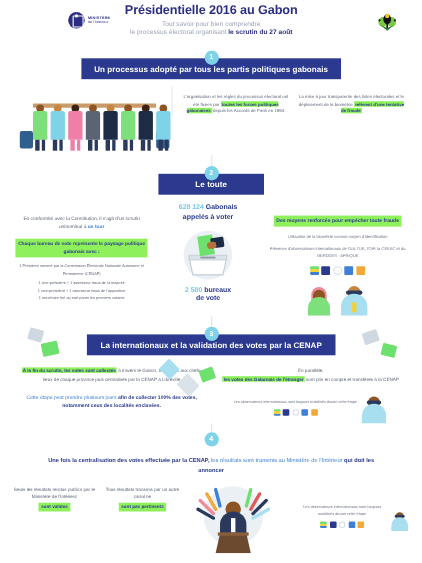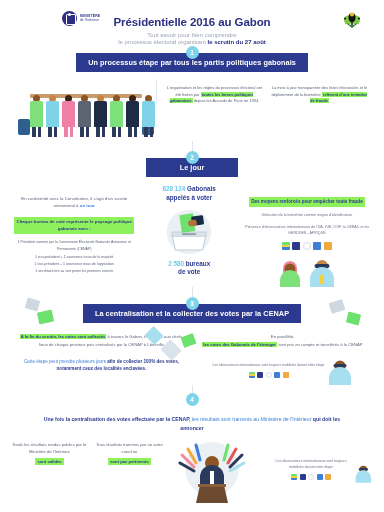--- a/index.html
+++ b/index.html
@@ -23,21 +23,21 @@
     width: 8px; height: 9px; border: 1.3px solid #fff; border-radius: 1px;
   }
   .logo-mark::after {
     content: ""; position: absolute; left: 6px; top: 1.5px;
     width: 3px; height: 3px; background: #fff; border-radius: 50%;
   }
   .logo-txt { line-height: 1.15; }
   .logo-txt .l1 { font-size: 3.4px; font-weight: bold; color: #2b2e83; letter-spacing: .2px; }
   .logo-txt .l2 { font-size: 3.2px; color: #2b2e83; letter-spacing: .1px; }
 
-  .title-wrap { text-align: center; padding-top: 16px; }
+  .title-wrap { text-align: center; padding-top: 4px; }
   .main-title { font-size: 11.5px; font-weight: bold; color: #2b2e83; letter-spacing: -.1px; }
   .sub1 { font-size: 6px; color: #9aa3b5; margin-top: 3.5px; }
   .sub2 { font-size: 6px; color: #9aa3b5; margin-top: 1.5px; }
   .sub2 b { color: #2b2e83; font-weight: bold; }
 
   .emblem { position: absolute; right: 22px; top: 10px; width: 20px; height: 20px; }
 
   
   .section { position: relative; }
   .step-circle {
@@ -135,21 +135,21 @@
       <circle cx="20" cy="9" r="4" fill="#f2c230"></circle>
       <rect x="18.5" y="18" width="3" height="13" fill="#111"></rect>
       <path d="M8 26 L20 31 L32 26 L20 36 Z" fill="#2f7d32"></path>
       <circle cx="6" cy="17" r="2" fill="#111"></circle>
       <circle cx="34" cy="17" r="2" fill="#111"></circle>
     </svg>
   </div>
 
   <div class="section">
     <div class="step-circle">1</div>
-    <div class="banner">Un processus étape par tous les partis politiques gabonais</div>
+    <div class="banner">Un processus adopté par tous les partis politiques gabonais</div>
 
     <div class="s1-body">
       <div class="s1-illus">
         <div class="table-top"></div>
         <div class="chair" style="left:2px;"></div>
         <div class="chair" style="right:2px;"></div>
 
         <div class="person" style="left:14px;">
           <div class="p-head" style="background:#8d5524"></div>
           <div class="p-body" style="background:#7ee07a"></div>
@@ -223,21 +223,21 @@
         <div class="s1-col">
           <span>La mise à jour transparente des listes électorales et le déploiement de la biométrie </span><span class="hl">relèvent d'une tentative de fraude</span>
         </div>
       </div>
     </div>
     <div class="conn" style="height:10px;"></div>
   </div>
 
   <div class="section">
     <div class="step-circle">2</div>
-    <div class="banner" style="padding:5px 34px;">Le jour</div>
+    <div class="banner" style="padding:5px 34px;">Le toute</div>
 
     <div class="s2-body">
       <div class="s2-left">
         <div class="p1">
           <span>En conformité avec la Constitution, il s'agit d'un scrutin uninominal à </span><span class="blue" style="font-weight:bold">un tour</span>
         </div>
         <div class="hl-block">Chaque bureau de vote représente le paysage politique gabonais avec :</div>
         <div class="bullets">
           <div>1 Président nommé par la Commission Électorale Nationale Autonome et Permanente (CENAP)</div>
           <div>1 vice-président + 1 assesseur issus de la majorité</div>
@@ -298,21 +298,21 @@
             <rect x="12" y="20" width="4" height="9" fill="#f2d23c"></rect>
           </svg>
         </div>
       </div>
     </div>
     <div class="conn" style="height:10px;"></div>
   </div>
 
   <div class="section">
     <div class="step-circle">3</div>
-    <div class="banner">La centralisation et la collecter des votes par la CENAP</div>
+    <div class="banner">La internationaux et la validation des votes par la CENAP</div>
 
     <div class="s3-body">
       <div class="leaf" style="left:26px;top:-24px;width:13px;height:11px;background:#cfd8e0;transform:rotate(16deg)"></div>
       <div class="leaf" style="left:38px;top:-12px;width:15px;height:12px;background:#6ee06e;transform:rotate(-12deg)"></div>
       <div class="leaf" style="right:40px;top:-22px;width:14px;height:11px;background:#cfd8e0;transform:rotate(-18deg)"></div>
       <div class="leaf" style="right:24px;top:-10px;width:13px;height:11px;background:#6ee06e;transform:rotate(14deg)"></div>
       <div class="leaf" style="left:147px;top:6px;width:14px;height:13px;background:#a8dff0;transform:rotate(45deg)"></div>
       <div class="leaf" style="left:163px;top:20px;width:16px;height:14px;background:#dbe3ea;transform:rotate(45deg)"></div>
       <div class="leaf" style="left:182px;top:12px;width:13px;height:11px;background:#6ee06e;transform:rotate(-20deg)"></div>
 

